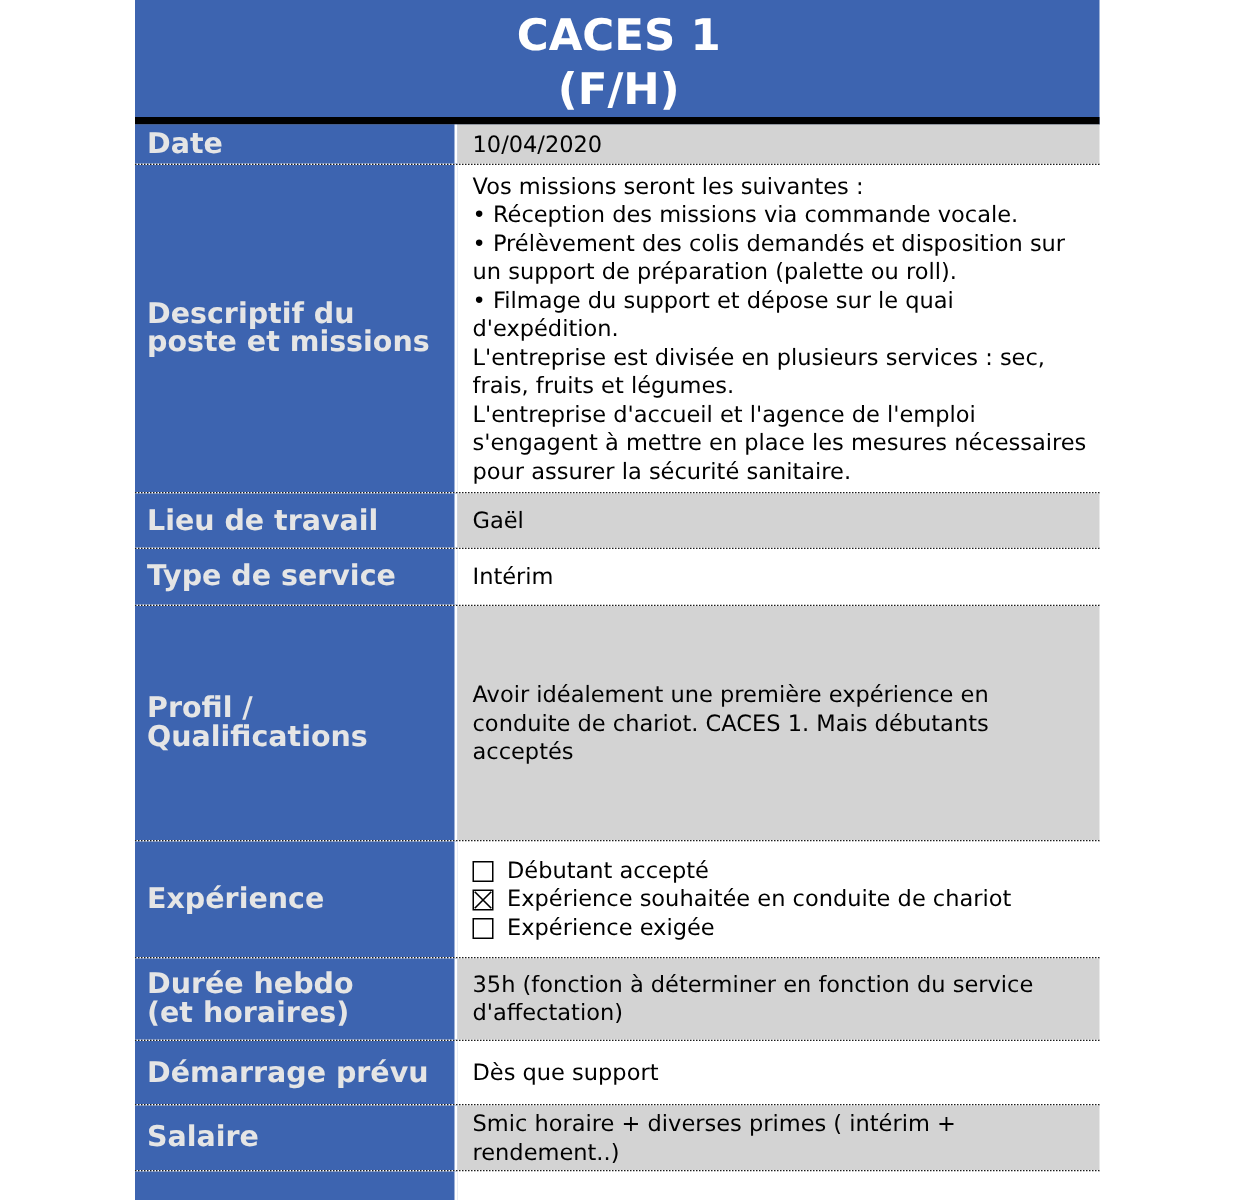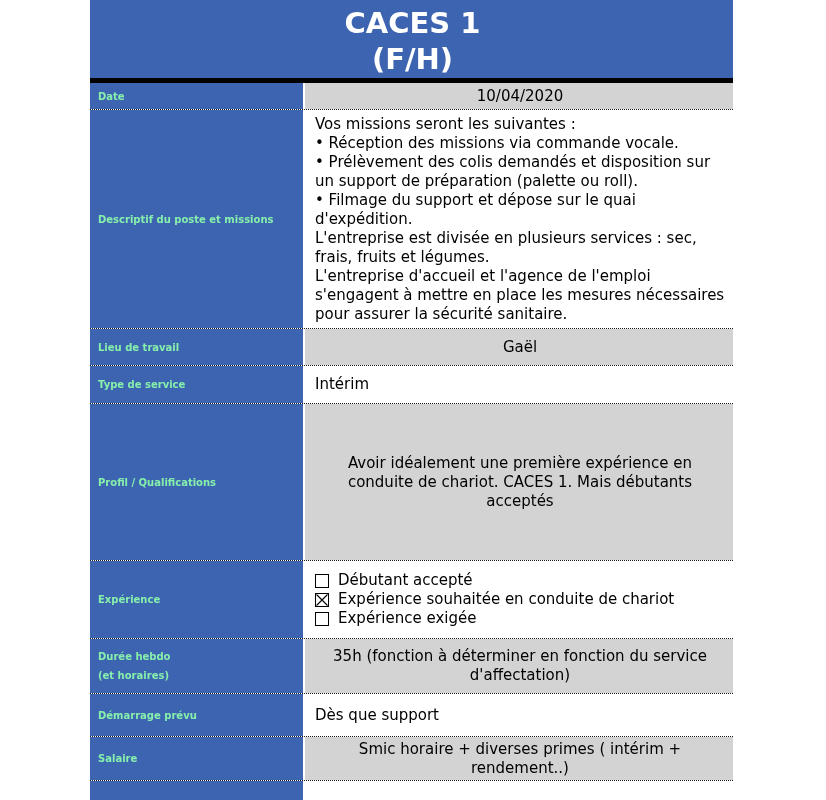--- a/index.html
+++ b/index.html
@@ -26,34 +26,34 @@
     height:83px;
     border-bottom:5px solid #000;
   }
 
   
   .row{display:flex;border-bottom:1px dotted #1a1a1a;width:100%;}
   .cell{min-height:100%;}
   .label{
     width:215px;flex:0 0 215px;
     background:var(--blue);
-    color:#86efac;font-weight:bold;font-size:10px;line-height:19px;
+    color:#e5e5e5;font-weight:bold;font-size:19px;line-height:19px;
     padding:3px 6px 3px 8px;
     display:flex;align-items:center;
     border-right:2px solid #fff;
     white-space:pre-line;
   }
   .value{
     flex:1;
     font-size:15px;line-height:19px;color:var(--ink);
     padding:3px 8px 3px 10px;
     display:flex;flex-direction:column;justify-content:center;
     white-space:pre-line;
   }
-  .value.gray{background:var(--gray);text-align:center;}
+  .value.gray{background:var(--gray);}
   .value.white{background:var(--white);}
 
   
   [data-row="date"]{height:27px;}
   [data-row="descriptif"]{height:219px;}
   [data-row="descriptif"] .value{justify-content:flex-start;padding-top:5px;}
   [data-row="lieu-de-travail"]{height:37px;}
   [data-row="type-de-contrat"]{height:38px;}
   [data-row="profil-qualifications"]{height:157px;}
   [data-row="experience"]{height:78px;}

